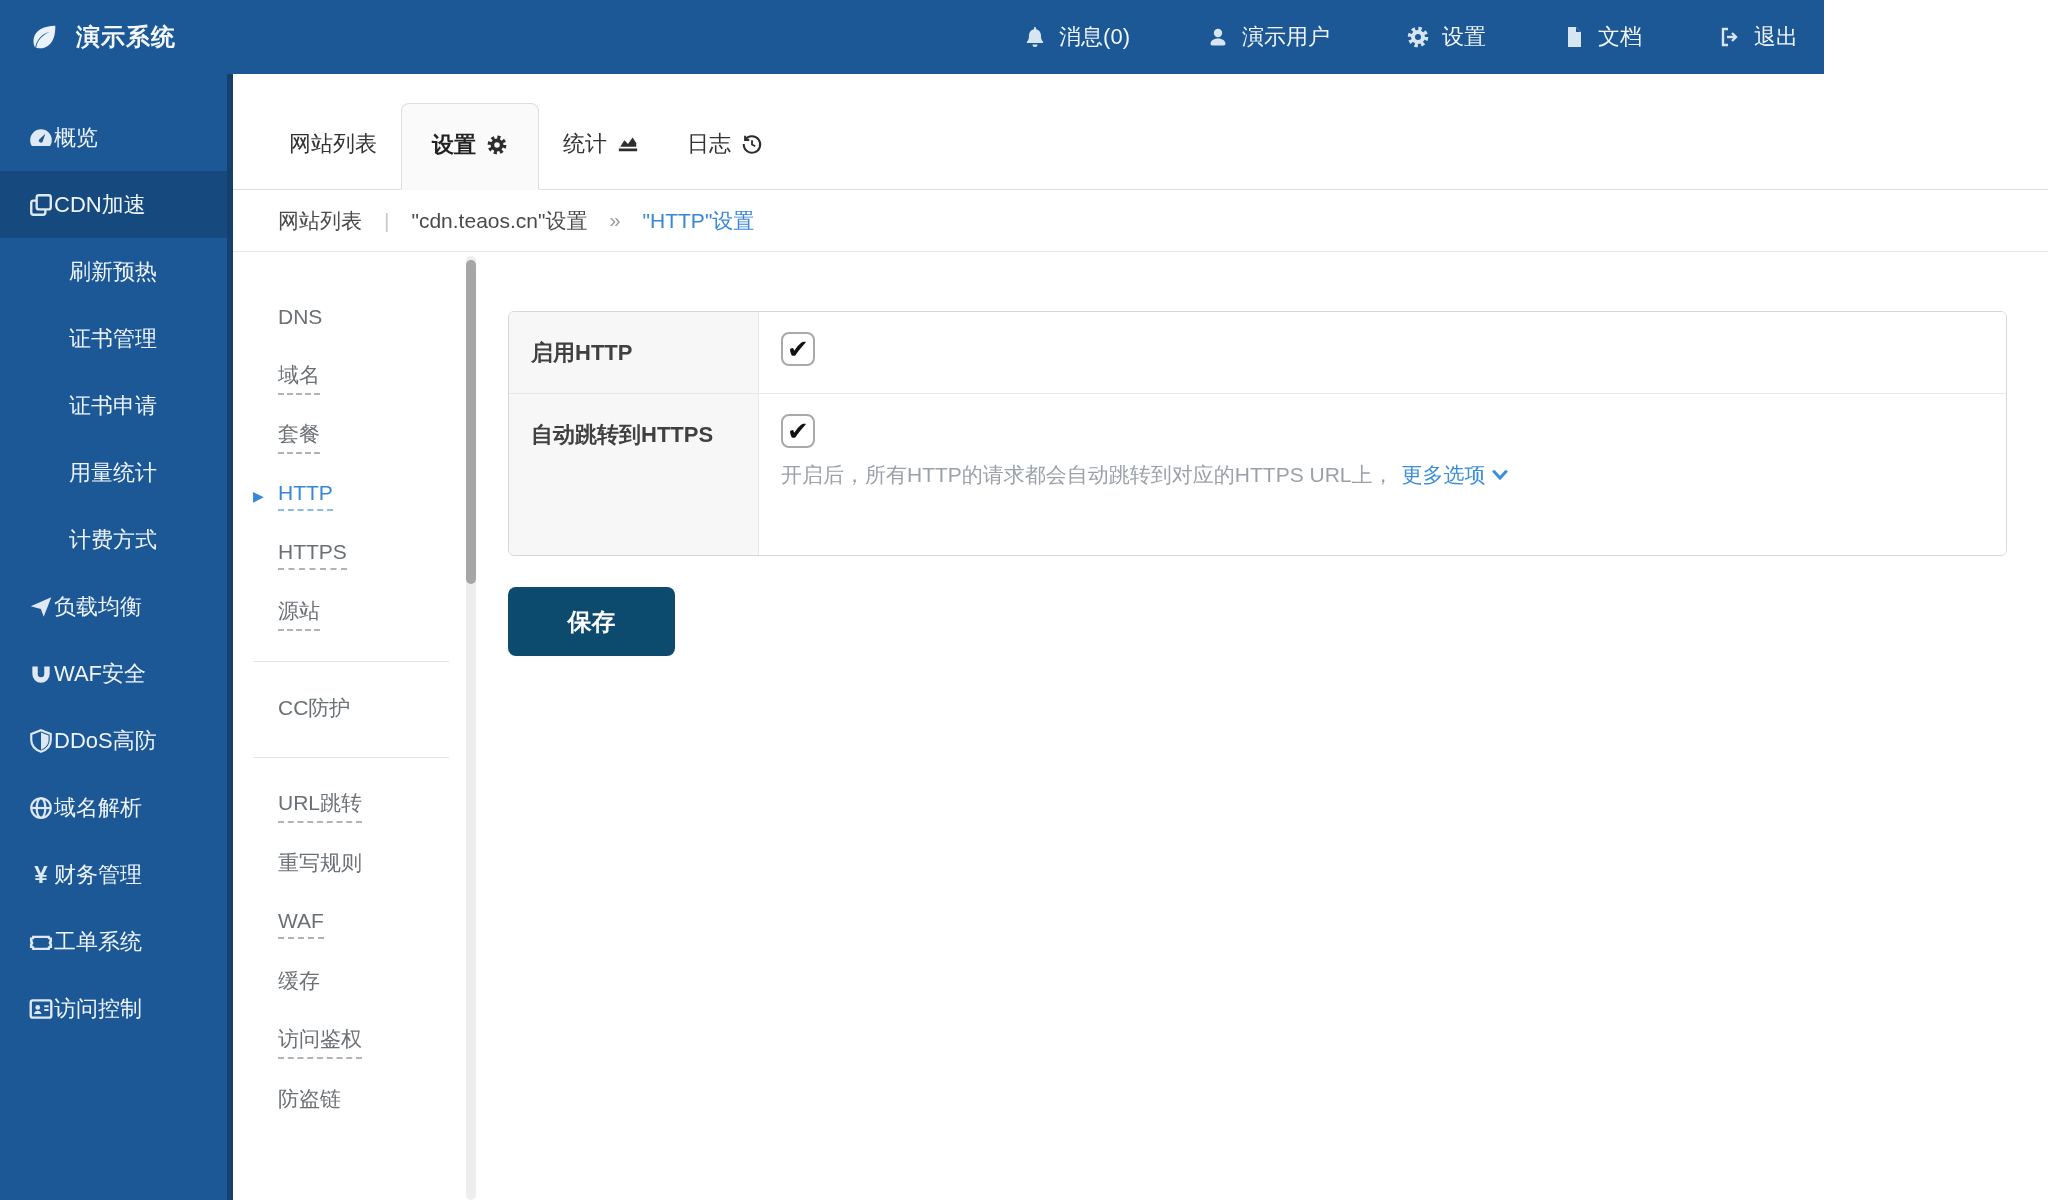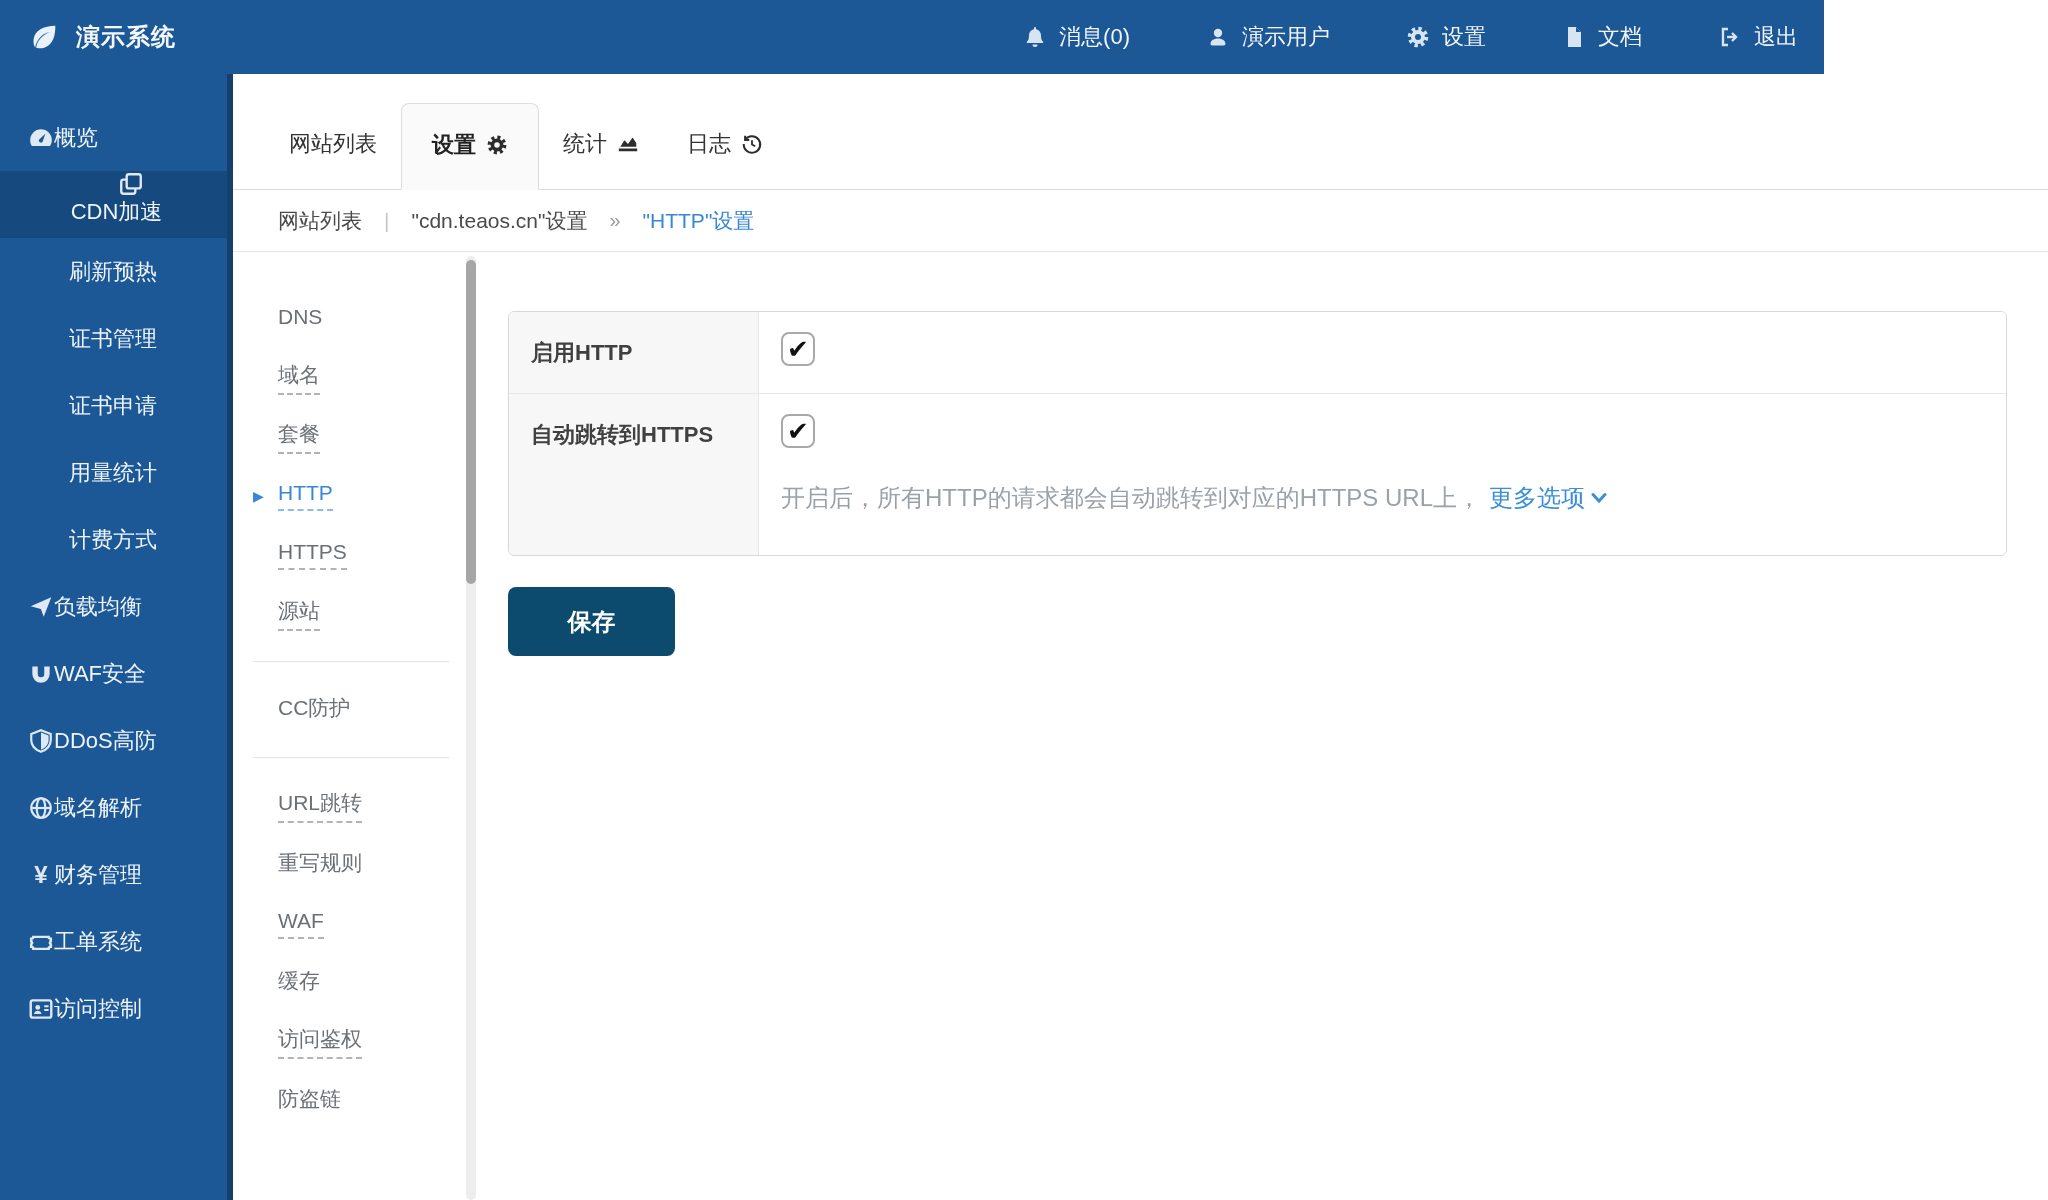--- a/index.html
+++ b/index.html
@@ -20,21 +20,21 @@
   .sidebar { position:absolute; left:0; top:74px; width:233px; bottom:0;
     background:#1c5796; z-index:20; }
   .sidebar::after { content:""; position:absolute; right:0; top:0; bottom:0; width:6px;
     background:#153f6d; }
   .side-list { list-style:none; padding-top:30px; }
   .side-item { height:67px; display:flex; align-items:center; color:#eef4fa;
     font-size:22px; cursor:pointer; position:relative; }
   .side-item .ic { width:26px; height:26px; margin-left:28px; color:#dfe9f4; flex:0 0 26px; }
   .side-item .lbl { }
   .side-item.sub .lbl { margin-left:69px; }
-  .side-item.active { background:#16497d;flex-direction:column; }
+  .side-item.active { background:#16497d; }
   .yen-ic { font-size:24px; font-weight:700; width:26px; margin-left:28px; text-align:center; color:#dfe9f4; }
 
   
   .main { position:absolute; left:233px; top:74px; right:0; bottom:0; background:#fff; }
 
   
   .tabbar { height:116px; display:flex; align-items:flex-end; padding-left:32px;
     border-bottom:1px solid #ddd; position:relative; }
   .tab { font-size:22px; color:#333; padding:0 24px 30px; cursor:pointer;
     display:flex; align-items:center; gap:10px; }
@@ -77,21 +77,21 @@
   .srow { display:flex; }
   .srow + .srow { border-top:1px solid #e8e8e8; }
   .srow .cell-label { flex:0 0 250px; background:#f7f7f7; border-right:1px solid #e8e8e8;
     font-size:22px; font-weight:700; color:#404040; padding:26px 0 0 22px; }
   .srow .cell-value { flex:1; padding:20px 24px 24px 22px; background:#fff; }
   .srow.r1 { min-height:81px; }
   .srow.r2 { min-height:162px; }
   .checkbox { width:34px; height:34px; border:2px solid #a9a9a9; border-radius:8px;
     background:#fff; display:inline-flex; align-items:center; justify-content:center; cursor:pointer; }
   .checkbox .mark { font-size:26px; font-weight:700; color:#111; line-height:1; }
-  .desc-line { margin-top:34px; font-size:24px; color:#9aa1a8; display:flex; align-items:center; }
+  .desc-line { margin-top:13px; font-size:21px; color:#9aa1a8; display:flex; align-items:center; }
   .more-link { color:#3a8fd8; cursor:pointer; display:inline-flex; align-items:center; gap:6px; margin-left:8px; }
   .more-link svg { width:16px; height:12px; }
 
   .save-btn { margin-top:31px; width:167px; height:69px; background:#0c4a6e; color:#fff;
     border:none; border-radius:8px; font-size:24px; font-weight:700; cursor:pointer;
     font-family:inherit; }
 </style>
 </head>
 <body>
 

